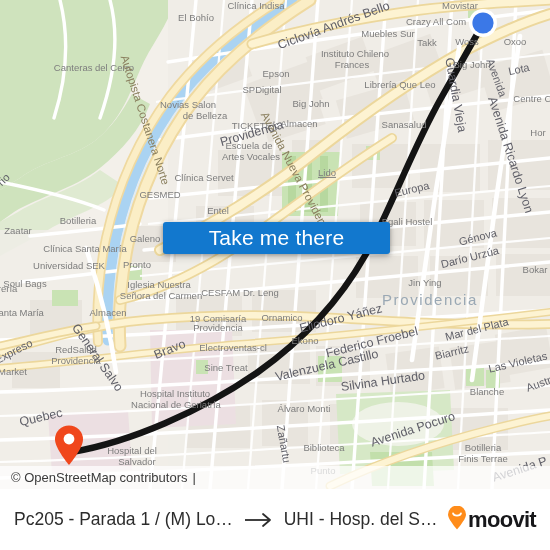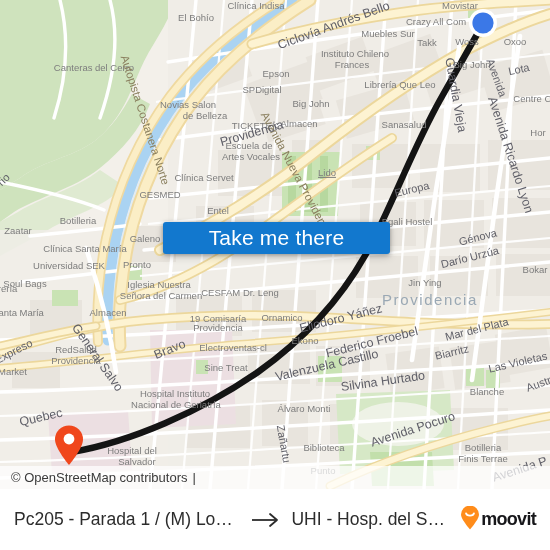--- a/index.html
+++ b/index.html
@@ -61,21 +61,21 @@
     box-sizing:border-box;padding:0 14px;
   }
   #footer-route{display:flex;align-items:center;flex:1;min-width:0;}
   .endpoint{
     font-size:17.5px;color:#2c2c2c;white-space:nowrap;overflow:hidden;
     text-overflow:ellipsis;
   }
   #arrow-icon{margin:0 10px;flex:0 0 auto;display:flex;align-items:center;}
   #moovit-logo{display:flex;align-items:center;flex:0 0 auto;margin-left:6px;}
   #moovit-wordmark{
-    font-size:18px;font-weight:bold;color:#17171a;letter-spacing:-.7px;margin-left:1px;
+    font-size:22px;font-weight:bold;color:#17171a;letter-spacing:-.7px;margin-left:1px;
   }
 </style>
 </head>
 <body>
 
 <div id="app">
 
   <div id="map">
     <svg width="550" height="489" viewBox="0 0 550 489">
       <defs>

